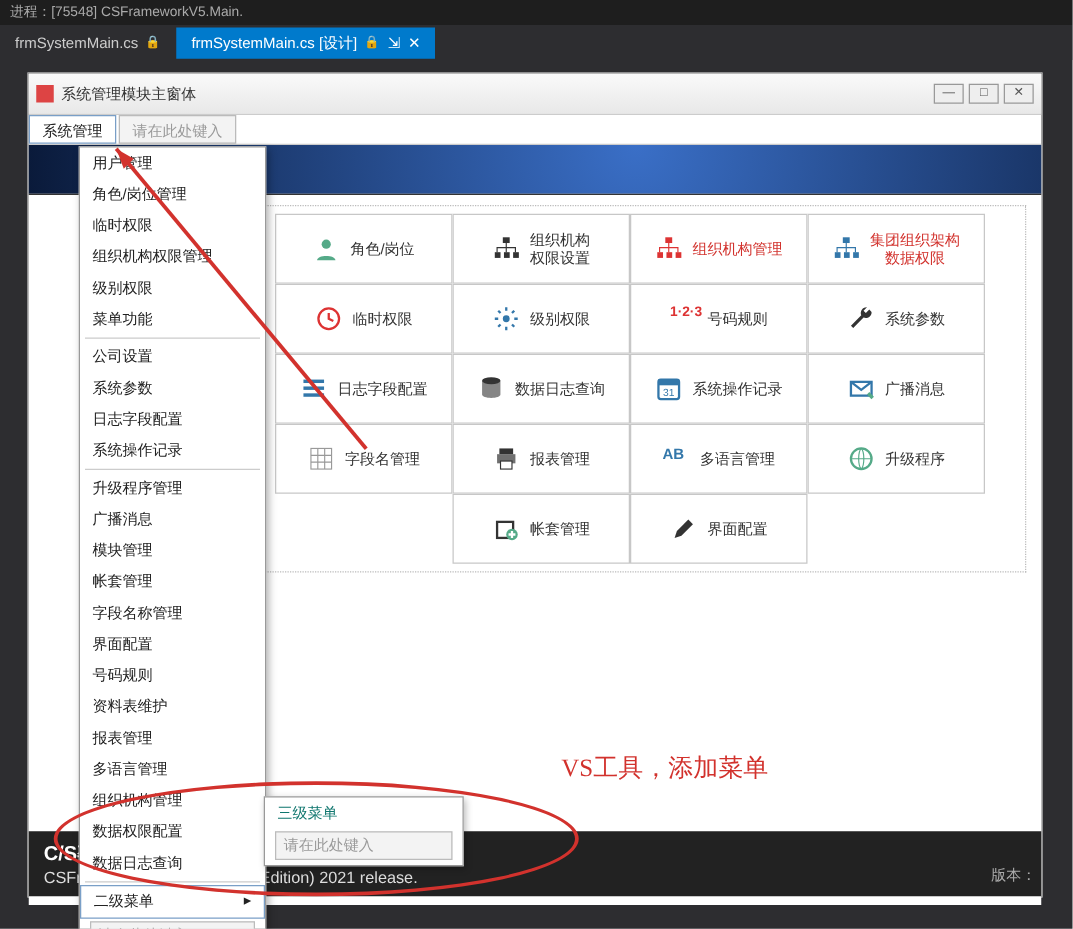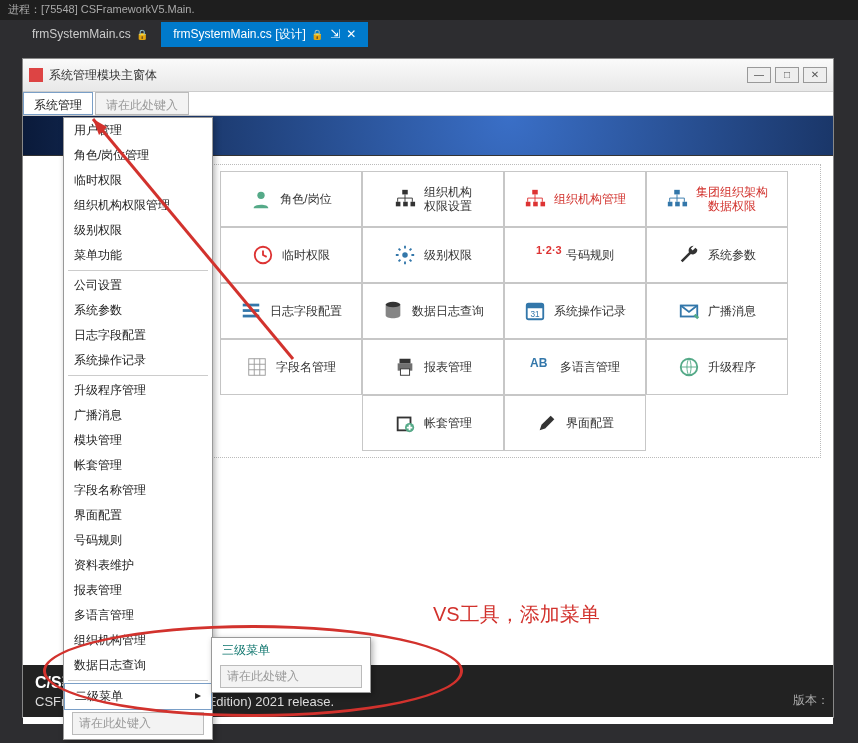--- a/index.html
+++ b/index.html
@@ -1,19 +1,19 @@
 <!DOCTYPE html>
 <html><head>
 <meta charset="utf-8">
 <style>
 * { box-sizing: border-box; margin: 0; padding: 0; font-family: "Microsoft YaHei", sans-serif; }
 body { background: #2d2d30; width: 858px; height: 743px; overflow: hidden; position: relative; }
 
 .top-bar { background: #1e1e1e; height: 20px; color: #aaa; font-size: 11px; padding: 2px 8px; display: flex; }
-.tab-strip { background: #2d2d30; height: 28px; display: flex; align-items: center; padding-left: 20px; }
+.tab-strip { background: #2d2d30; height: 28px; display: flex; align-items: center; padding-left: 0; }
 .tab { padding: 4px 12px; font-size: 12px; color: #ccc; display: flex; align-items: center; gap: 6px; }
 .tab.active { background: #007acc; color: #fff; }
 .tab .lock { font-size: 10px; }
 .tab .close { font-size: 12px; cursor: pointer; }
 
 .outer-canvas { position: absolute; left: 22px; top: 58px; width: 812px; height: 660px; background: #fff; border: 1px solid #888; }
 
 .win-titlebar { height: 16px; background: linear-gradient(#fafafa,#e8e8e8); border-bottom: 1px solid #ccc; display: flex; align-items: center; padding: 16px 6px; font-size: 12px; color: #333; }
 .win-titlebar .icon { width: 14px; height: 14px; background: #d44; margin-right: 6px; }
 .win-ctrls { margin-left: auto; display: flex; gap: 4px; }
@@ -37,21 +37,21 @@
 .dropdown .sep { height: 1px; background: #ccc; margin: 2px 4px; }
 .dropdown .ditem.sel { background: #fff; border: 1px solid #7a9fc7; display: flex; justify-content: space-between; align-items: flex-start; }
 .dropdown .ph-input { margin: 2px 8px 4px; padding: 2px 6px; font-size: 12px; color: #999; border: 1px solid #bbb; background: #f3f3f3; }
 
 .submenu { position: absolute; left: 188px; top: 578px; width: 160px; background: #fff; border: 1px solid #999; box-shadow: 2px 2px 6px rgba(0,0,0,0.3); z-index: 10; }
 .submenu .ditem { padding: 4px 10px; font-size: 12px; color: #0f766e; }
 .submenu .ph-input { margin: 2px 8px 4px; padding: 2px 6px; font-size: 12px; color: #999; border: 1px solid #bbb; background: #f3f3f3; }
 
 .red-arrow { position: absolute; z-index: 20; pointer-events: none; }
 .red-ellipse { position: absolute; left: 20px; top: 566px; width: 420px; height: 92px; border: 3px solid #d2322d; border-radius: 50%; z-index: 20; pointer-events: none; }
-.annot { position: absolute; left: 410px; top: 542px; color: #d2322d; font-size: 20px; z-index: 20; }
+.annot { position: absolute; left: 426px; top: 542px; color: #d2322d; font-size: 20px; z-index: 20; font-family: Liberation Serif, serif; }
 
 .footer { position: absolute; bottom: 0; left: 0; right: 0; background: #222; color: #ddd; padding: 8px 12px; font-size: 13px; }
 .footer .big { font-size: 16px; font-weight: bold; color: #fff; }
 .footer .ver { position: absolute; right: 4px; bottom: 8px; color: #aaa; font-size: 12px; }
 
 .caption-strip { position: absolute; left: 172px; top: 550px; font-size: 12px; color: #333; background: #fff; border: 1px solid #ccc; padding: 2px 8px; z-index:5;}
 svg.ic { width: 100%; height: 100%; }
 </style>
 </head>
 <body>
@@ -251,20 +251,21 @@
         <div class="ditem">广播消息</div>
         <div class="ditem">模块管理</div>
         <div class="ditem">帐套管理</div>
         <div class="ditem">字段名称管理</div>
         <div class="ditem">界面配置</div>
         <div class="ditem">号码规则</div>
         <div class="ditem">资料表维护</div>
         <div class="ditem">报表管理</div>
         <div class="ditem">多语言管理</div>
         <div class="ditem">组织机构管理</div>
+        <div class="ditem">数据权限配置</div>
         <div class="ditem">数据日志查询</div>
       </div>
     <div class="sep"></div>
     <div class="ditem sel">
       <span>二级菜单</span>
       <span>▸</span>
     </div>
     <div class="ph-input">请在此处键入</div>
   </div>
 

